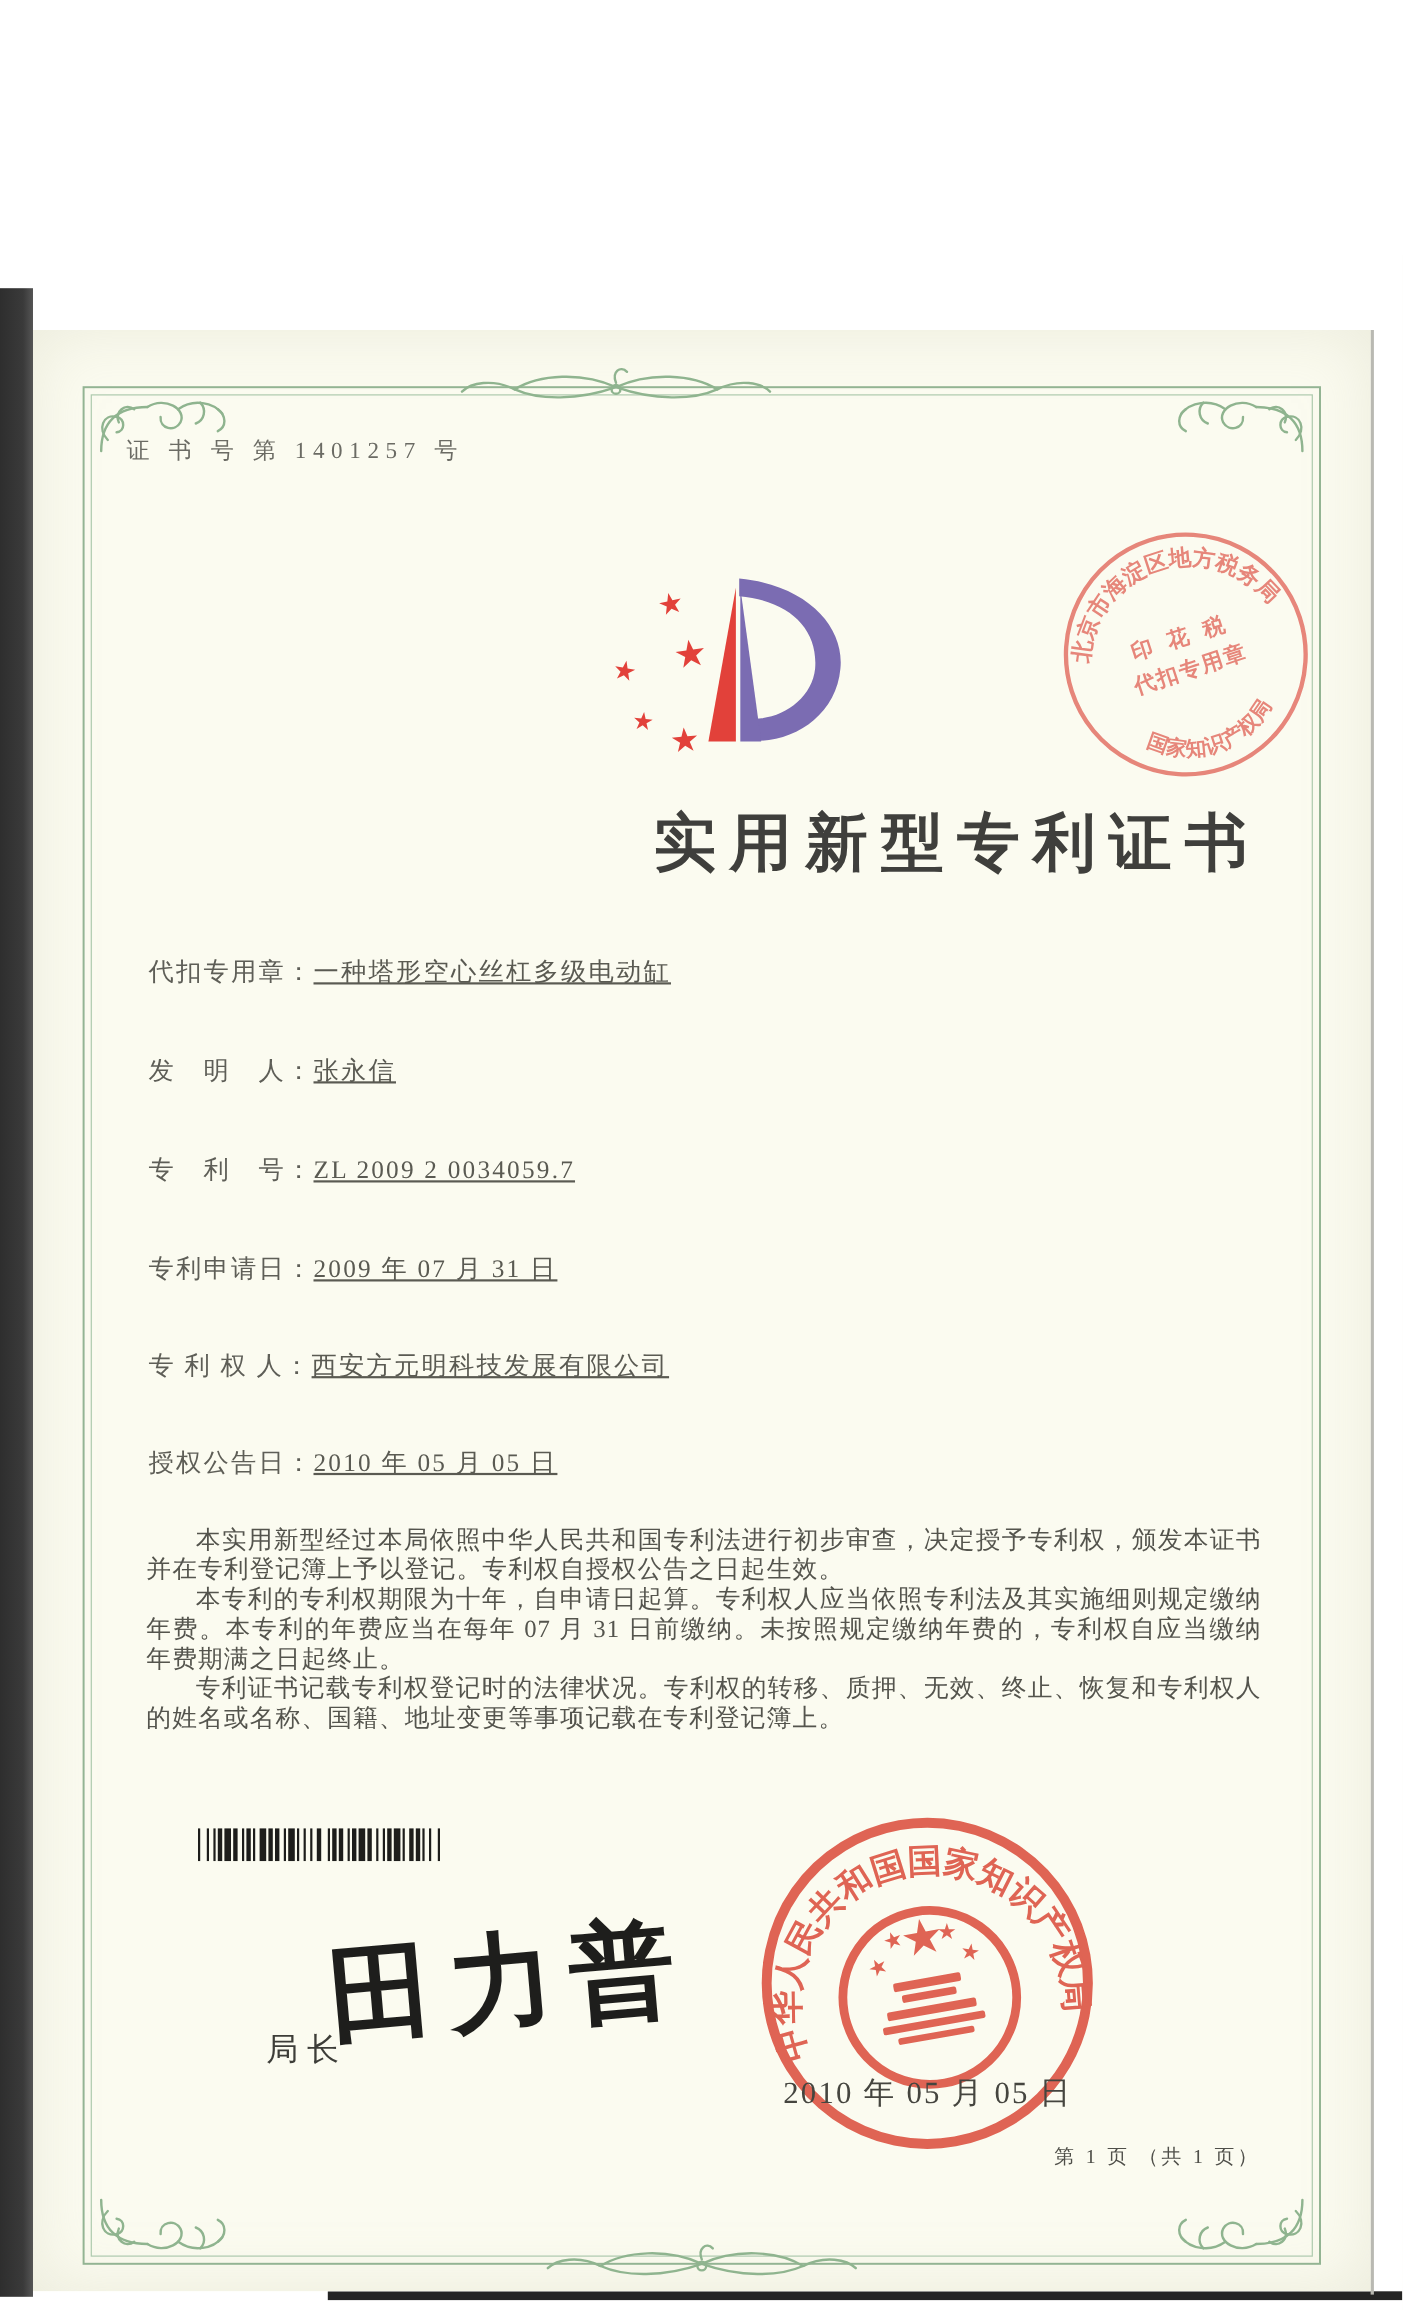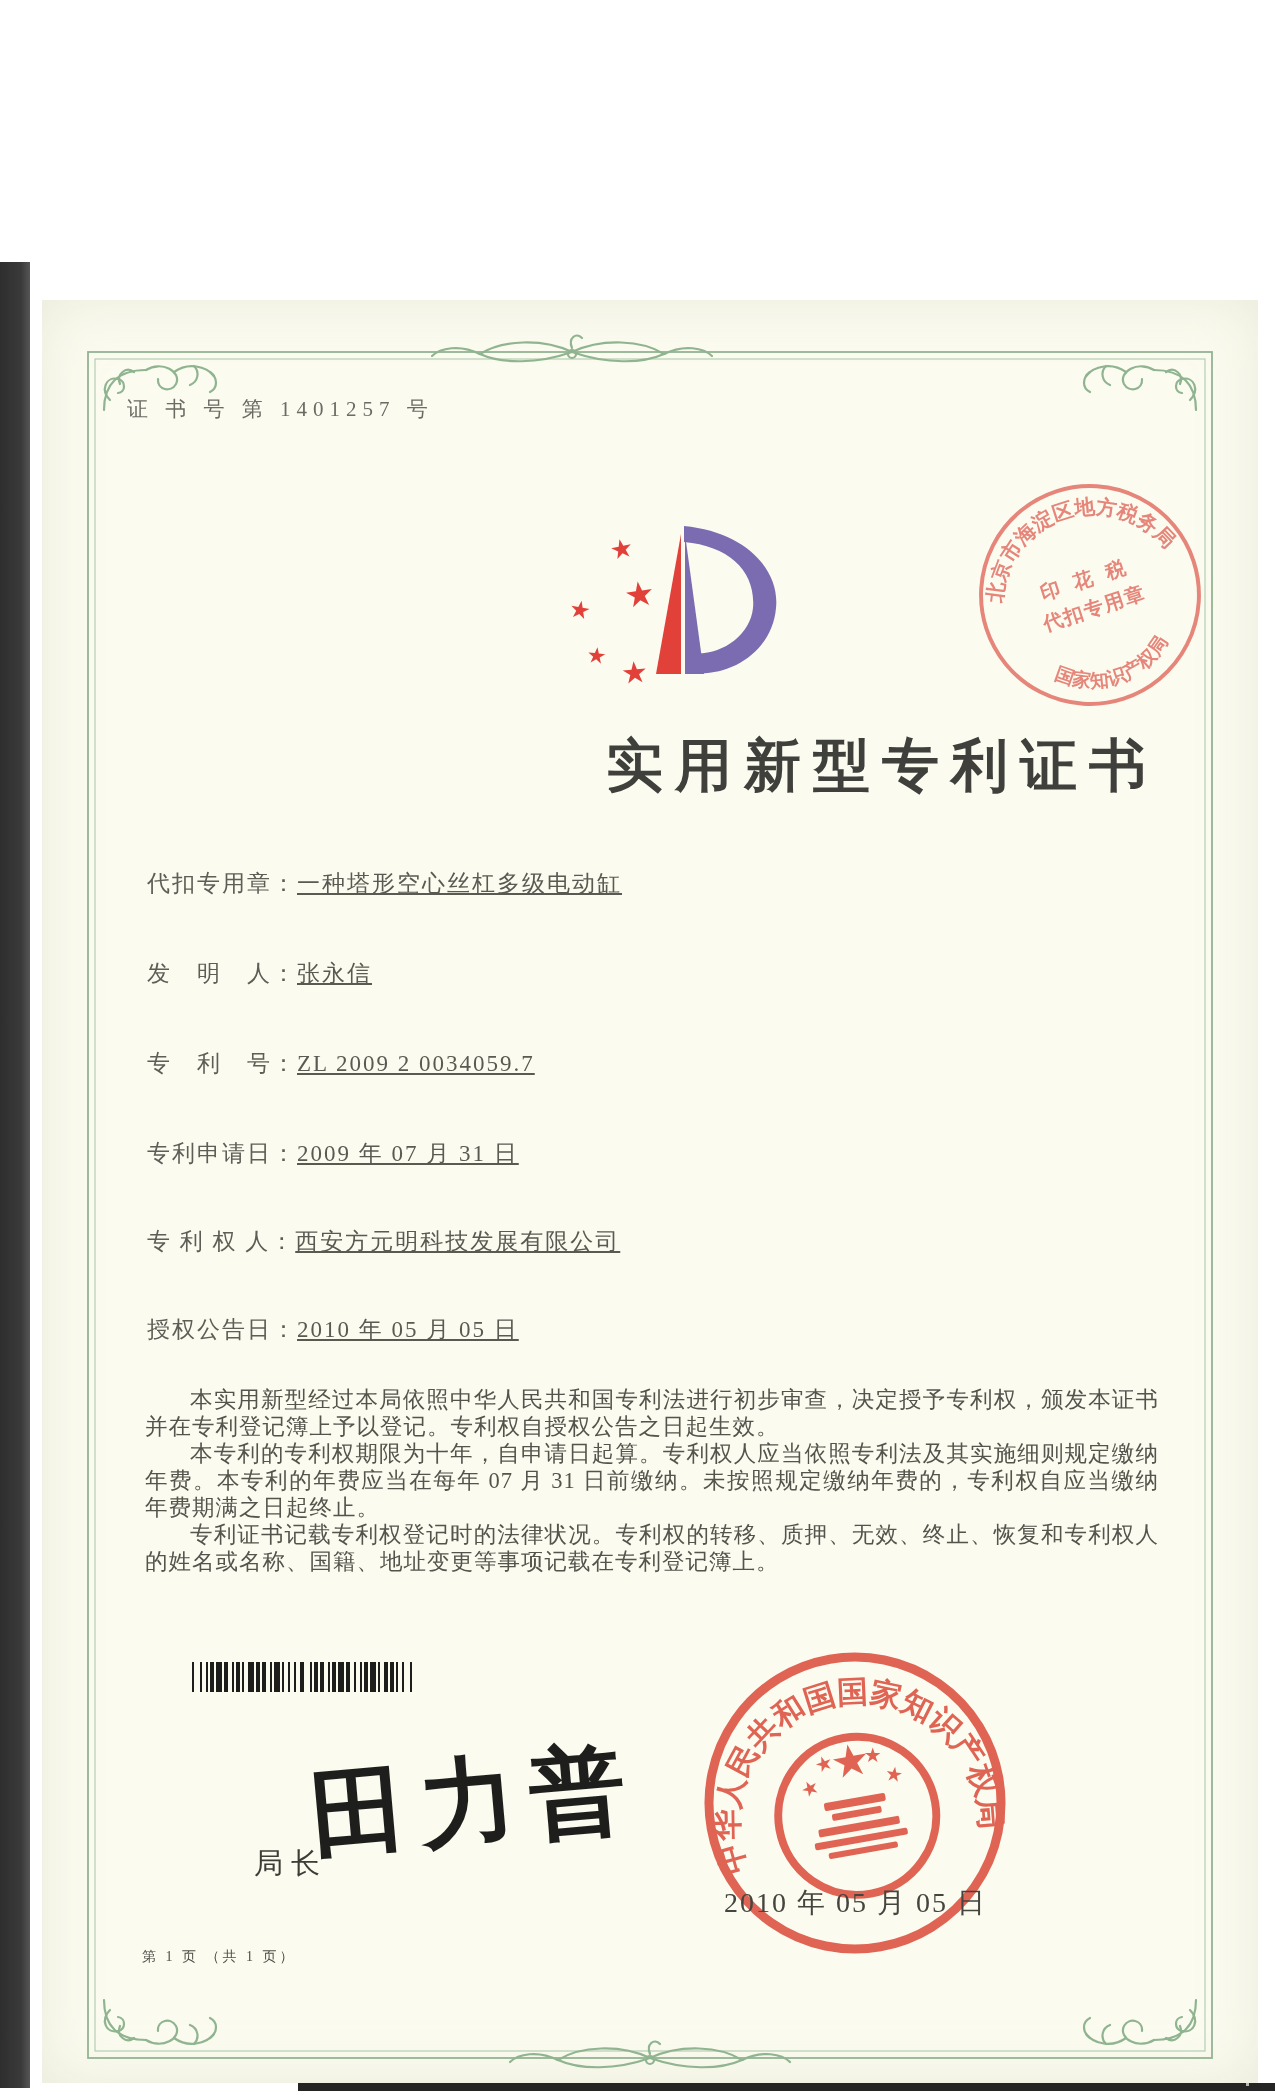--- a/index.html
+++ b/index.html
@@ -5,43 +5,43 @@
   html,body{margin:0;padding:0;background:#ffffff;}
   #page{position:relative;width:1275px;height:2100px;background:#ffffff;overflow:hidden;
         font-family:"Liberation Serif","DejaVu Serif",serif;}
   
   .scan-strip-left{position:absolute;left:0;top:262px;width:30px;height:1826px;
      background:linear-gradient(90deg,#2e2e2e 0%,#3a3a3a 70%,#555 100%);}
   .scan-line-bottom{position:absolute;left:298px;top:2083px;width:977px;height:8px;background:#242424;}
   .scan-edge-right{position:absolute;left:1246px;top:300px;width:3px;height:1786px;background:#b9b9b2;}
   
   .paper{position:absolute;left:30px;top:300px;width:1216px;height:1783px;
-     background:#fbfbf0;box-shadow:inset 0 0 60px rgba(190,190,160,.25);margin-left:12px;}
+     background:#fbfbf0;box-shadow:inset 0 0 60px rgba(190,190,160,.25);}
   .frame-svg{position:absolute;left:0;top:0;width:1216px;height:1783px;}
   
   .certno{position:absolute;left:85px;top:95px;font-size:21px;letter-spacing:6px;color:#6b6b64;}
   .logo-svg{position:absolute;left:492px;top:212px;width:268px;height:200px;}
   .title{position:absolute;left:100px;top:428px;width:1016px;text-align:right;
      font-size:57px;font-weight:600;letter-spacing:12px;color:#3f3f3c;}
   .field{position:absolute;left:105px;font-size:23px;color:#5e5e57;letter-spacing:2px;white-space:nowrap;}
   .f0{top:568px}.f1{top:658px}.f2{top:748px}.f3{top:838px}.f4{top:926px}.f5{top:1014px}
   .field .val{color:#5a5a52;text-decoration:underline;}
   .body-text{position:absolute;left:103px;top:1086px;width:1014px;font-size:22.5px;
      line-height:27px;color:#54544d;text-align:justify;letter-spacing:1px;}
   .body-text p{margin:0;text-indent:2em;}
   .barcode-svg{position:absolute;left:150px;top:1362px;width:384px;height:30px;}
   .sig-label{position:absolute;left:212px;top:1544px;font-size:29px;letter-spacing:8px;color:#3d3d38;}
   .sig-name{position:absolute;left:268px;top:1438px;width:340px;font-size:96px;font-weight:700;
      color:#1e1e1c;transform:rotate(-5deg);letter-spacing:14px;white-space:nowrap;
      font-family:"Liberation Serif","DejaVu Serif",serif;}
   .office-seal{position:absolute;left:658px;top:1348px;width:310px;height:310px;opacity:.92;}
   .issue-date{position:absolute;left:682px;top:1584px;font-size:28px;letter-spacing:2px;
      color:#45453f;z-index:5;}
-  .footer{position:absolute;left:100px;top:1648px;width:1016px;text-align:left;
-     font-size:14px;letter-spacing:3px;color:#4f4f49;}
+  .footer{position:absolute;left:100px;top:1648px;width:1016px;text-align:right;
+     font-size:18px;letter-spacing:3px;color:#4f4f49;}
   .tax-stamp{position:absolute;left:928px;top:175px;width:240px;height:240px;opacity:.88;}
 </style>
 </head>
 <body>
 
 <div id="page">
 
   <div class="scan-strip-left"></div>
   <div class="scan-line-bottom"></div>
   <div class="scan-edge-right"></div>

